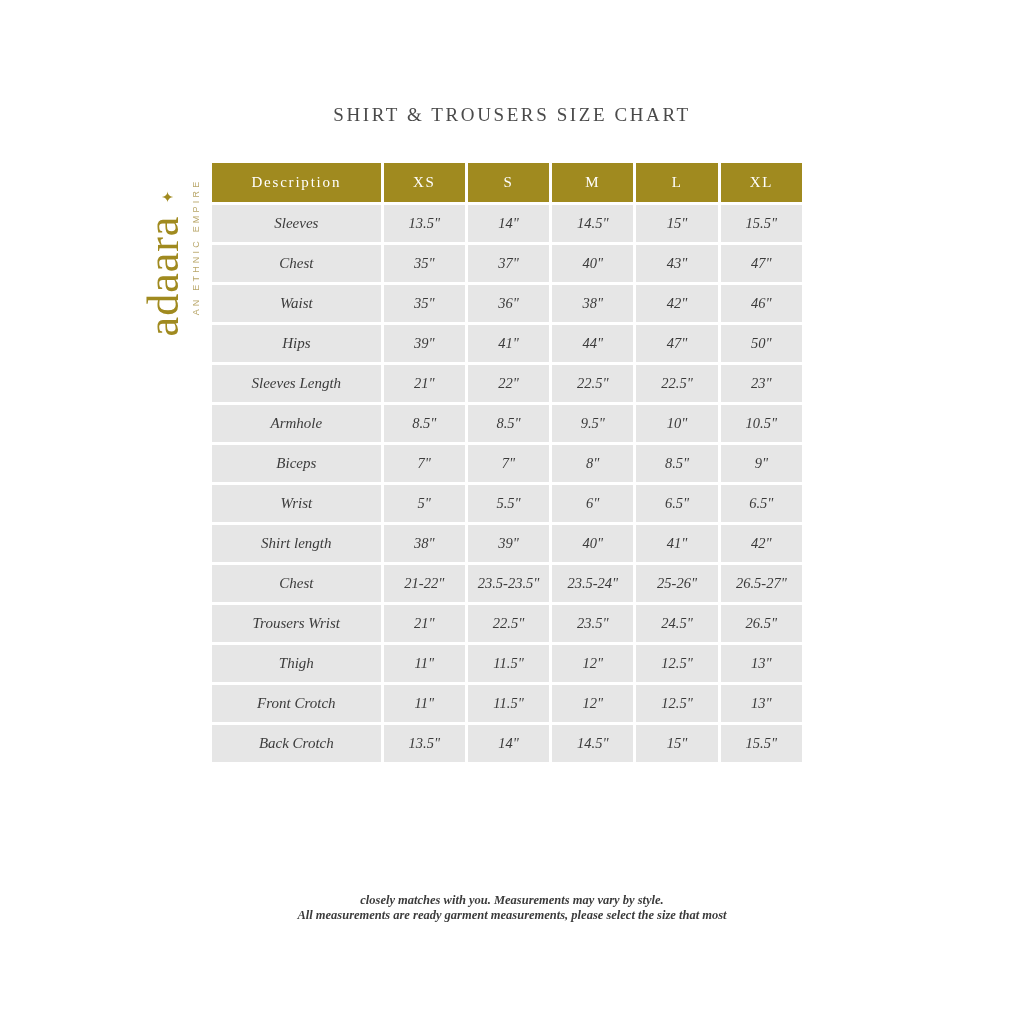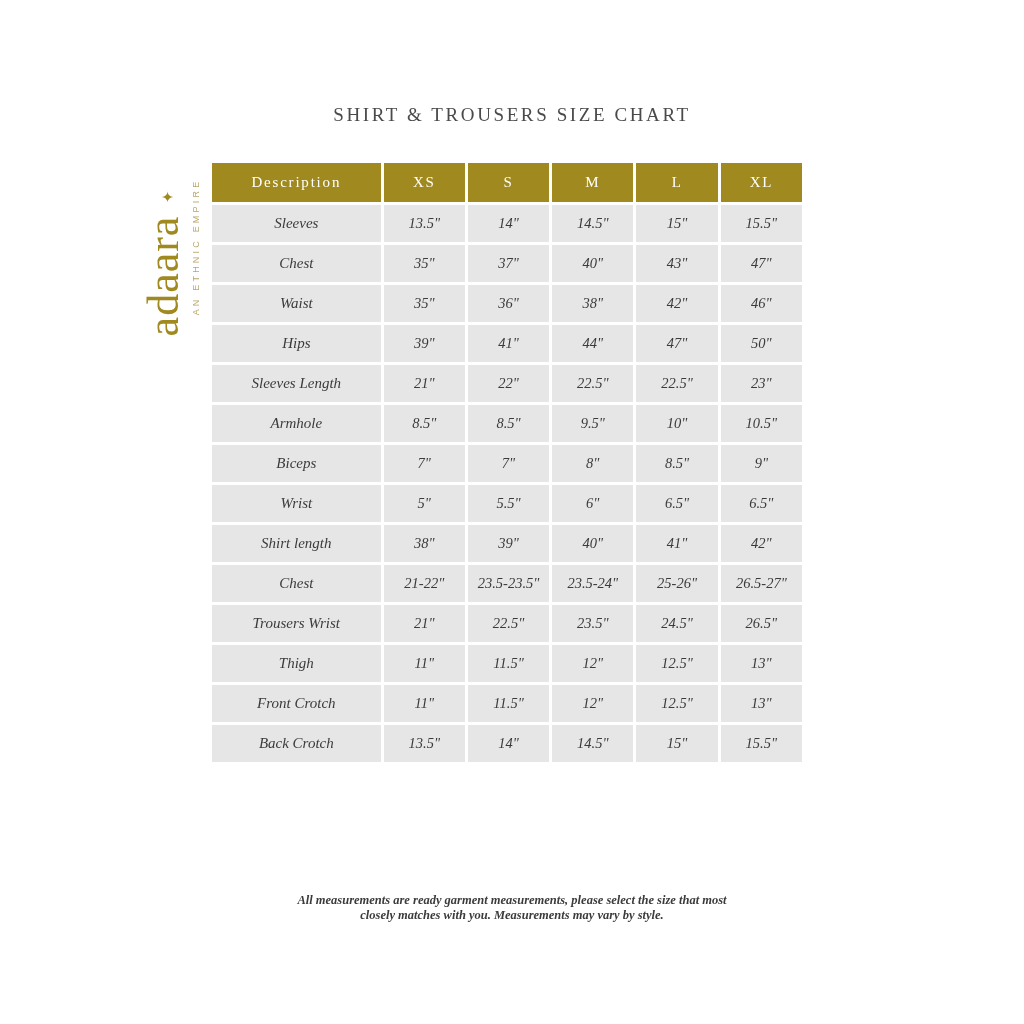--- a/index.html
+++ b/index.html
@@ -286,17 +286,17 @@
           <td class="row-cell">14"</td>
           <td class="row-cell">14.5"</td>
           <td class="row-cell">15"</td>
           <td class="row-cell">15.5"</td>
         </tr>
       </tbody>
     </table>
   </div>
 
   <div class="footnote">
+    <span>closely matches with you. Measurements may vary by style.</span>
     <span>All measurements are ready garment measurements, please select the size that most</span>
-    <span>closely matches with you. Measurements may vary by style.</span>
   </div>
 
 </div>
 
 </body></html>

